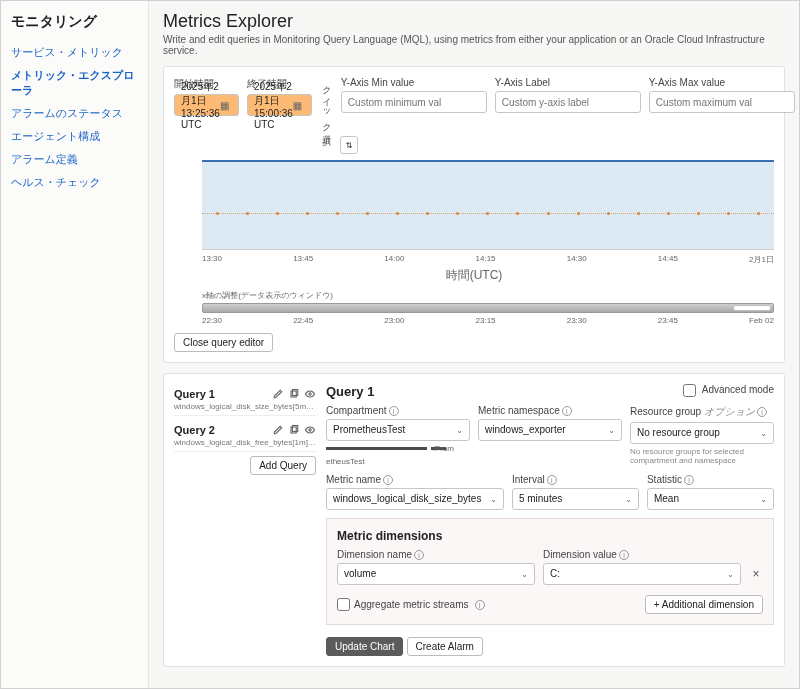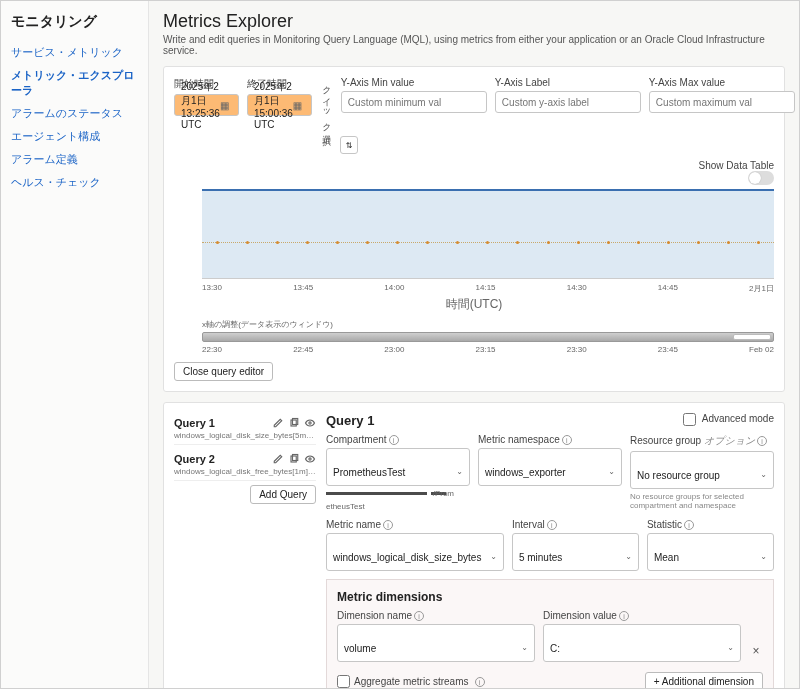--- a/index.html
+++ b/index.html
@@ -40,21 +40,21 @@
 .qlist{width:142px}
 .qitem{border-bottom:1px solid #eee;padding:4px 0;margin-bottom:4px}
 .qitem .hd{display:flex;justify-content:space-between;align-items:center}
 .qitem .hd b{font-size:11px}
 .qitem .icns{display:flex;gap:4px;color:#666}
 .qitem .desc{font-size:8px;color:#777;margin-top:2px;white-space:nowrap;overflow:hidden;text-overflow:ellipsis}
 .qform{flex:1}
 .qform h4{font-size:13px;font-weight:600;margin-bottom:6px}
 .adv{float:right;font-size:10px;color:#444}
 .adv input{vertical-align:middle;margin-right:3px}
-.select-like{display:flex;align-items:flex-start;justify-content:space-between;border:1px solid #c6c6c6;border-radius:3px;height:22px;padding:18px 6px;font-size:10px;background:#fff;cursor:pointer}
+.select-like{display:flex;align-items:flex-end;justify-content:space-between;border:1px solid #c6c6c6;border-radius:3px;height:22px;padding:5px 6px;font-size:10px;background:#fff;cursor:pointer}
 .select-like .chev{font-size:8px;color:#666}
 .crumb{height:8px;margin:4px 0;position:relative}
 .crumb .bar{position:absolute;top:2px;height:3px;background:#4b4b4b}
 .crumb .lbl{position:absolute;font-size:8px;color:#666;top:-1px}
 .note{font-size:8px;color:#888;margin-top:3px}
 .dimbox{border:1px solid #e3d9d9;background:#fbf7f7;border-radius:0;padding:10px;margin-top:8px}
 .dimbox h5{font-size:12px;font-weight:600;margin-bottom:6px}
 .dimrow{display:flex;gap:8px;align-items:flex-end}
 .rm{width:14px;text-align:center;color:#555;cursor:pointer;font-size:12px;padding-bottom:4px}
 .aggrow{display:flex;justify-content:space-between;align-items:center;margin-top:10px}
@@ -113,24 +113,20 @@
           <label class="fld">Y-Axis Max value</label>
           <input type="text" placeholder="Custom maximum val" style="">
         </div>
       </div>
       <div style="margin-left:166px;margin-top:-4px;margin-bottom:6px">
         <div class="quick-box">
             <span style="font-size:8px">⇅</span>
           </div>
       </div>
 
-      <div class="toggle-wrap">
-        <span>Show Data Table</span><br>
-        <span class="toggle"></span>
-      </div>
 
       <div class="chart">
         <div class="chart-line" style="top:58%"></div>
         <div class="dots" style="top:57%">
           <i></i>
             <i></i>
             <i></i>
             <i></i>
             <i></i>
             <i></i>

